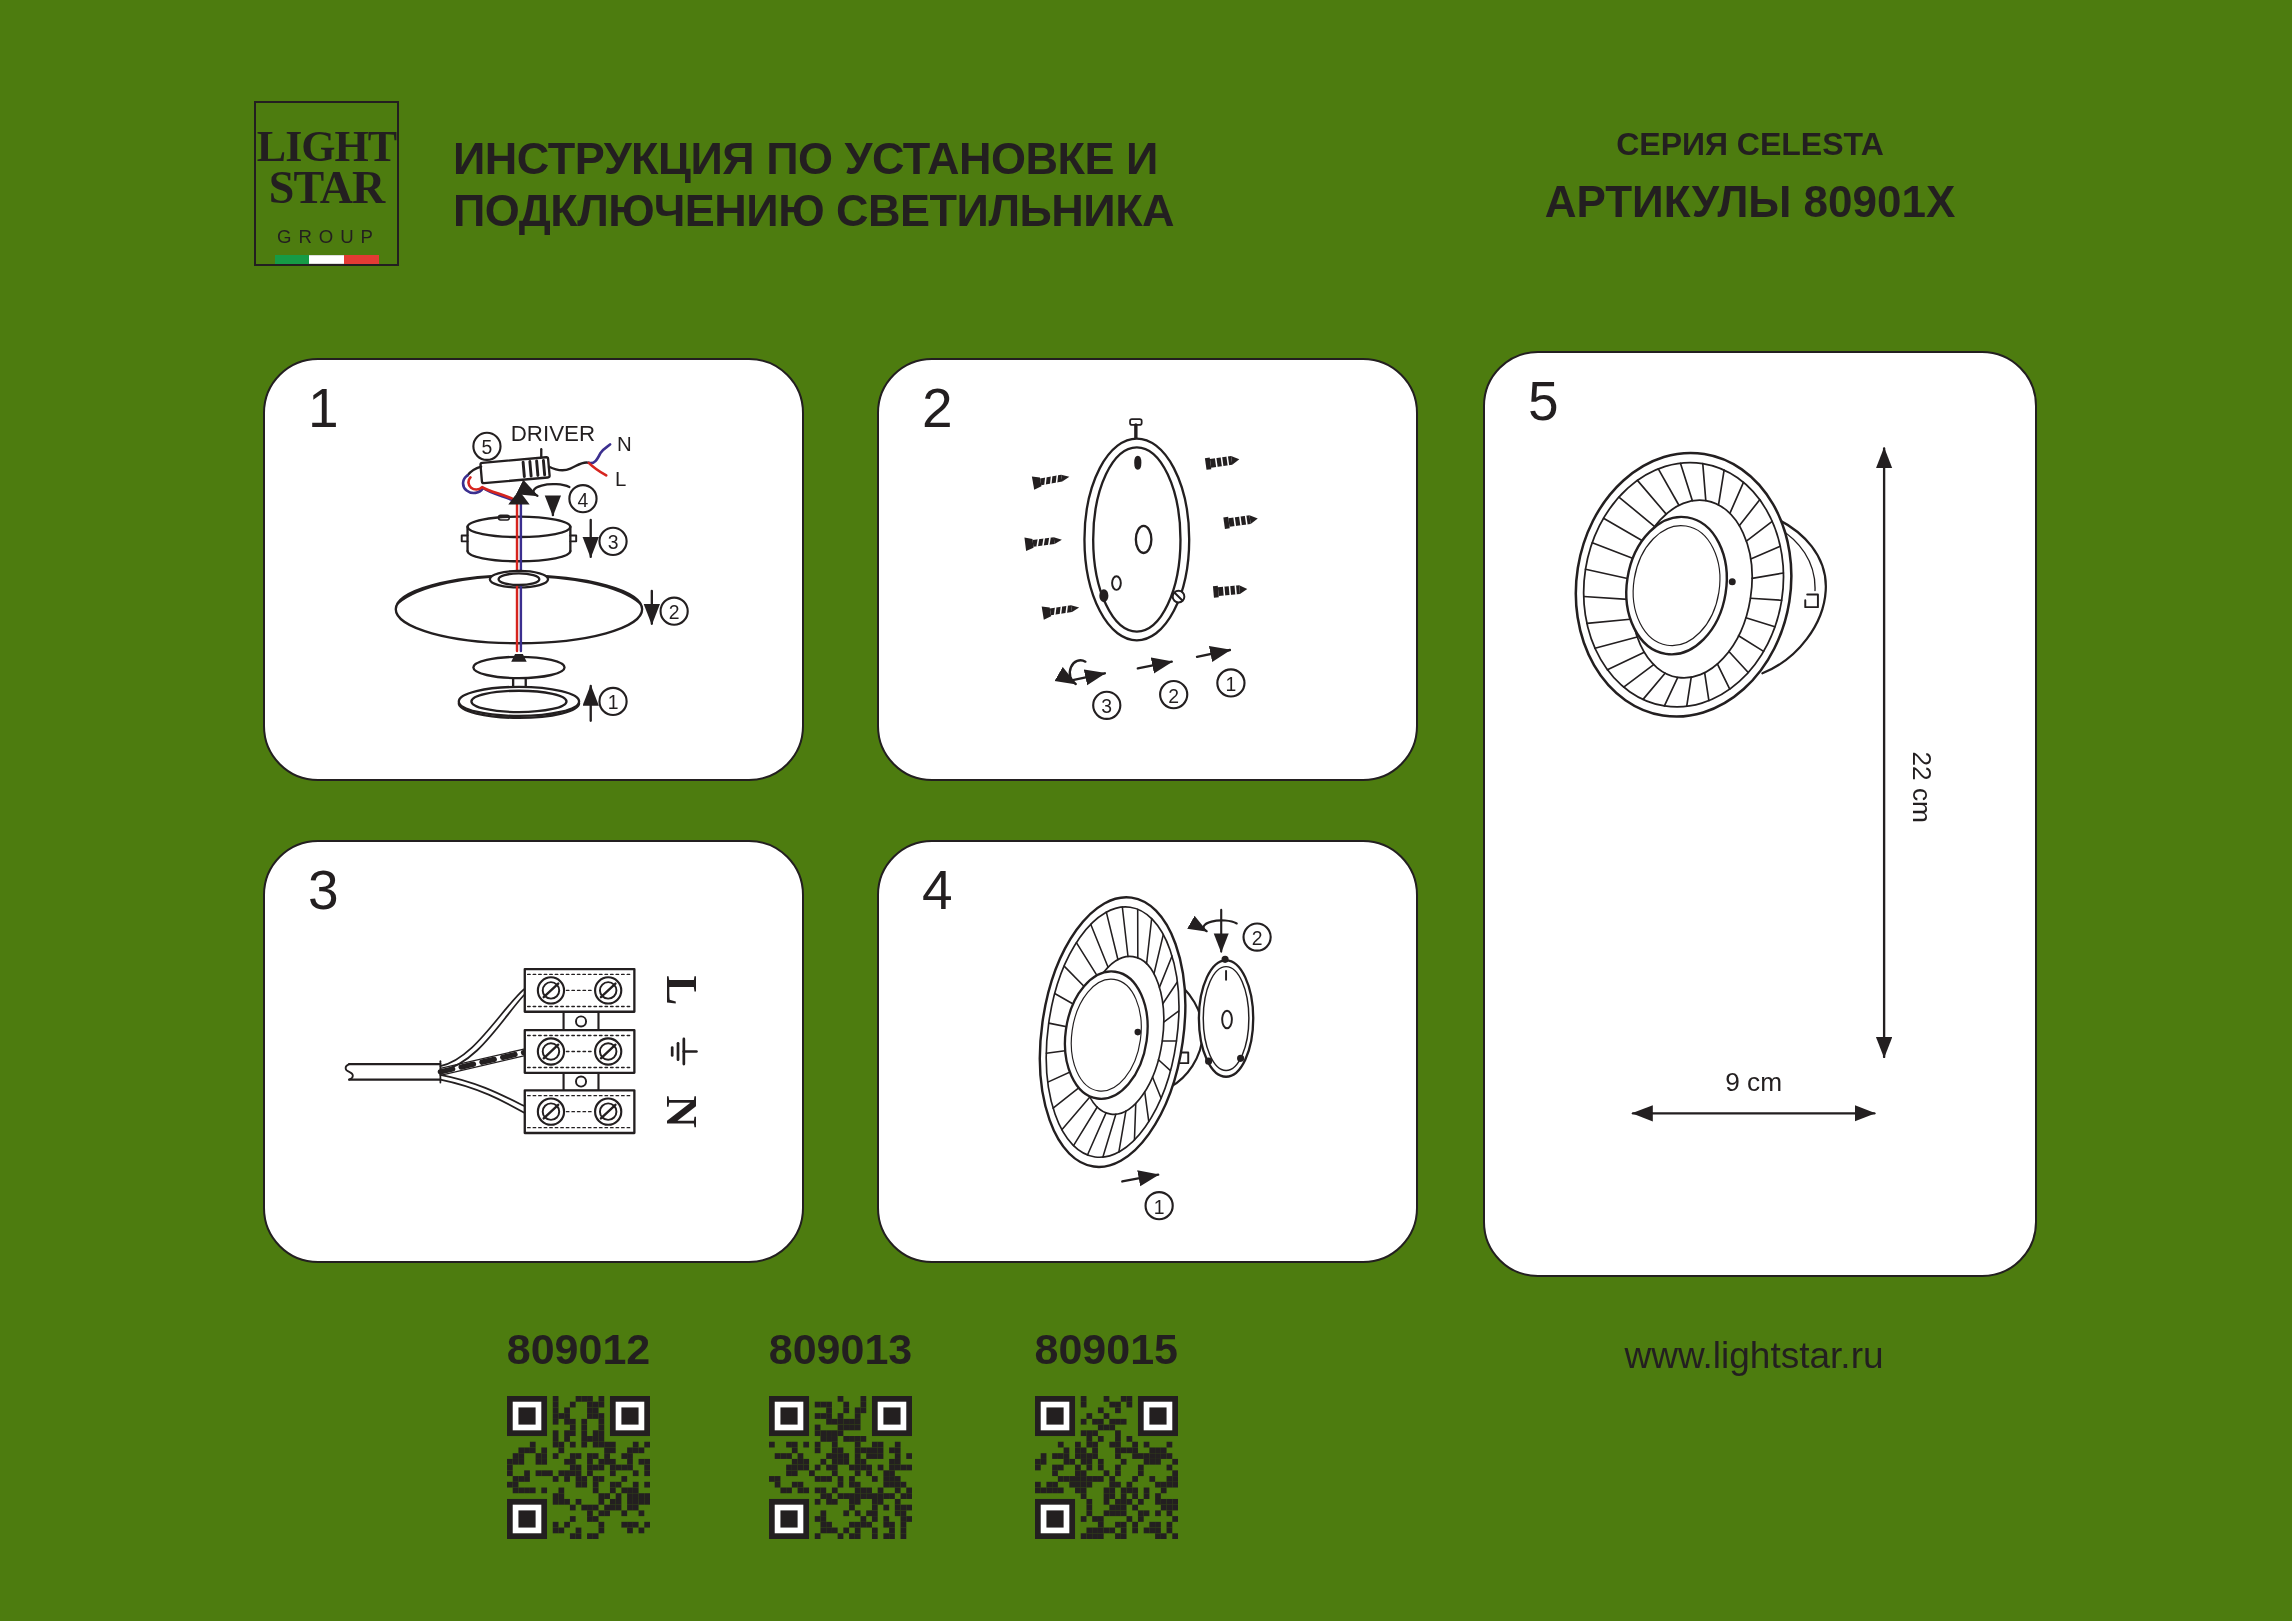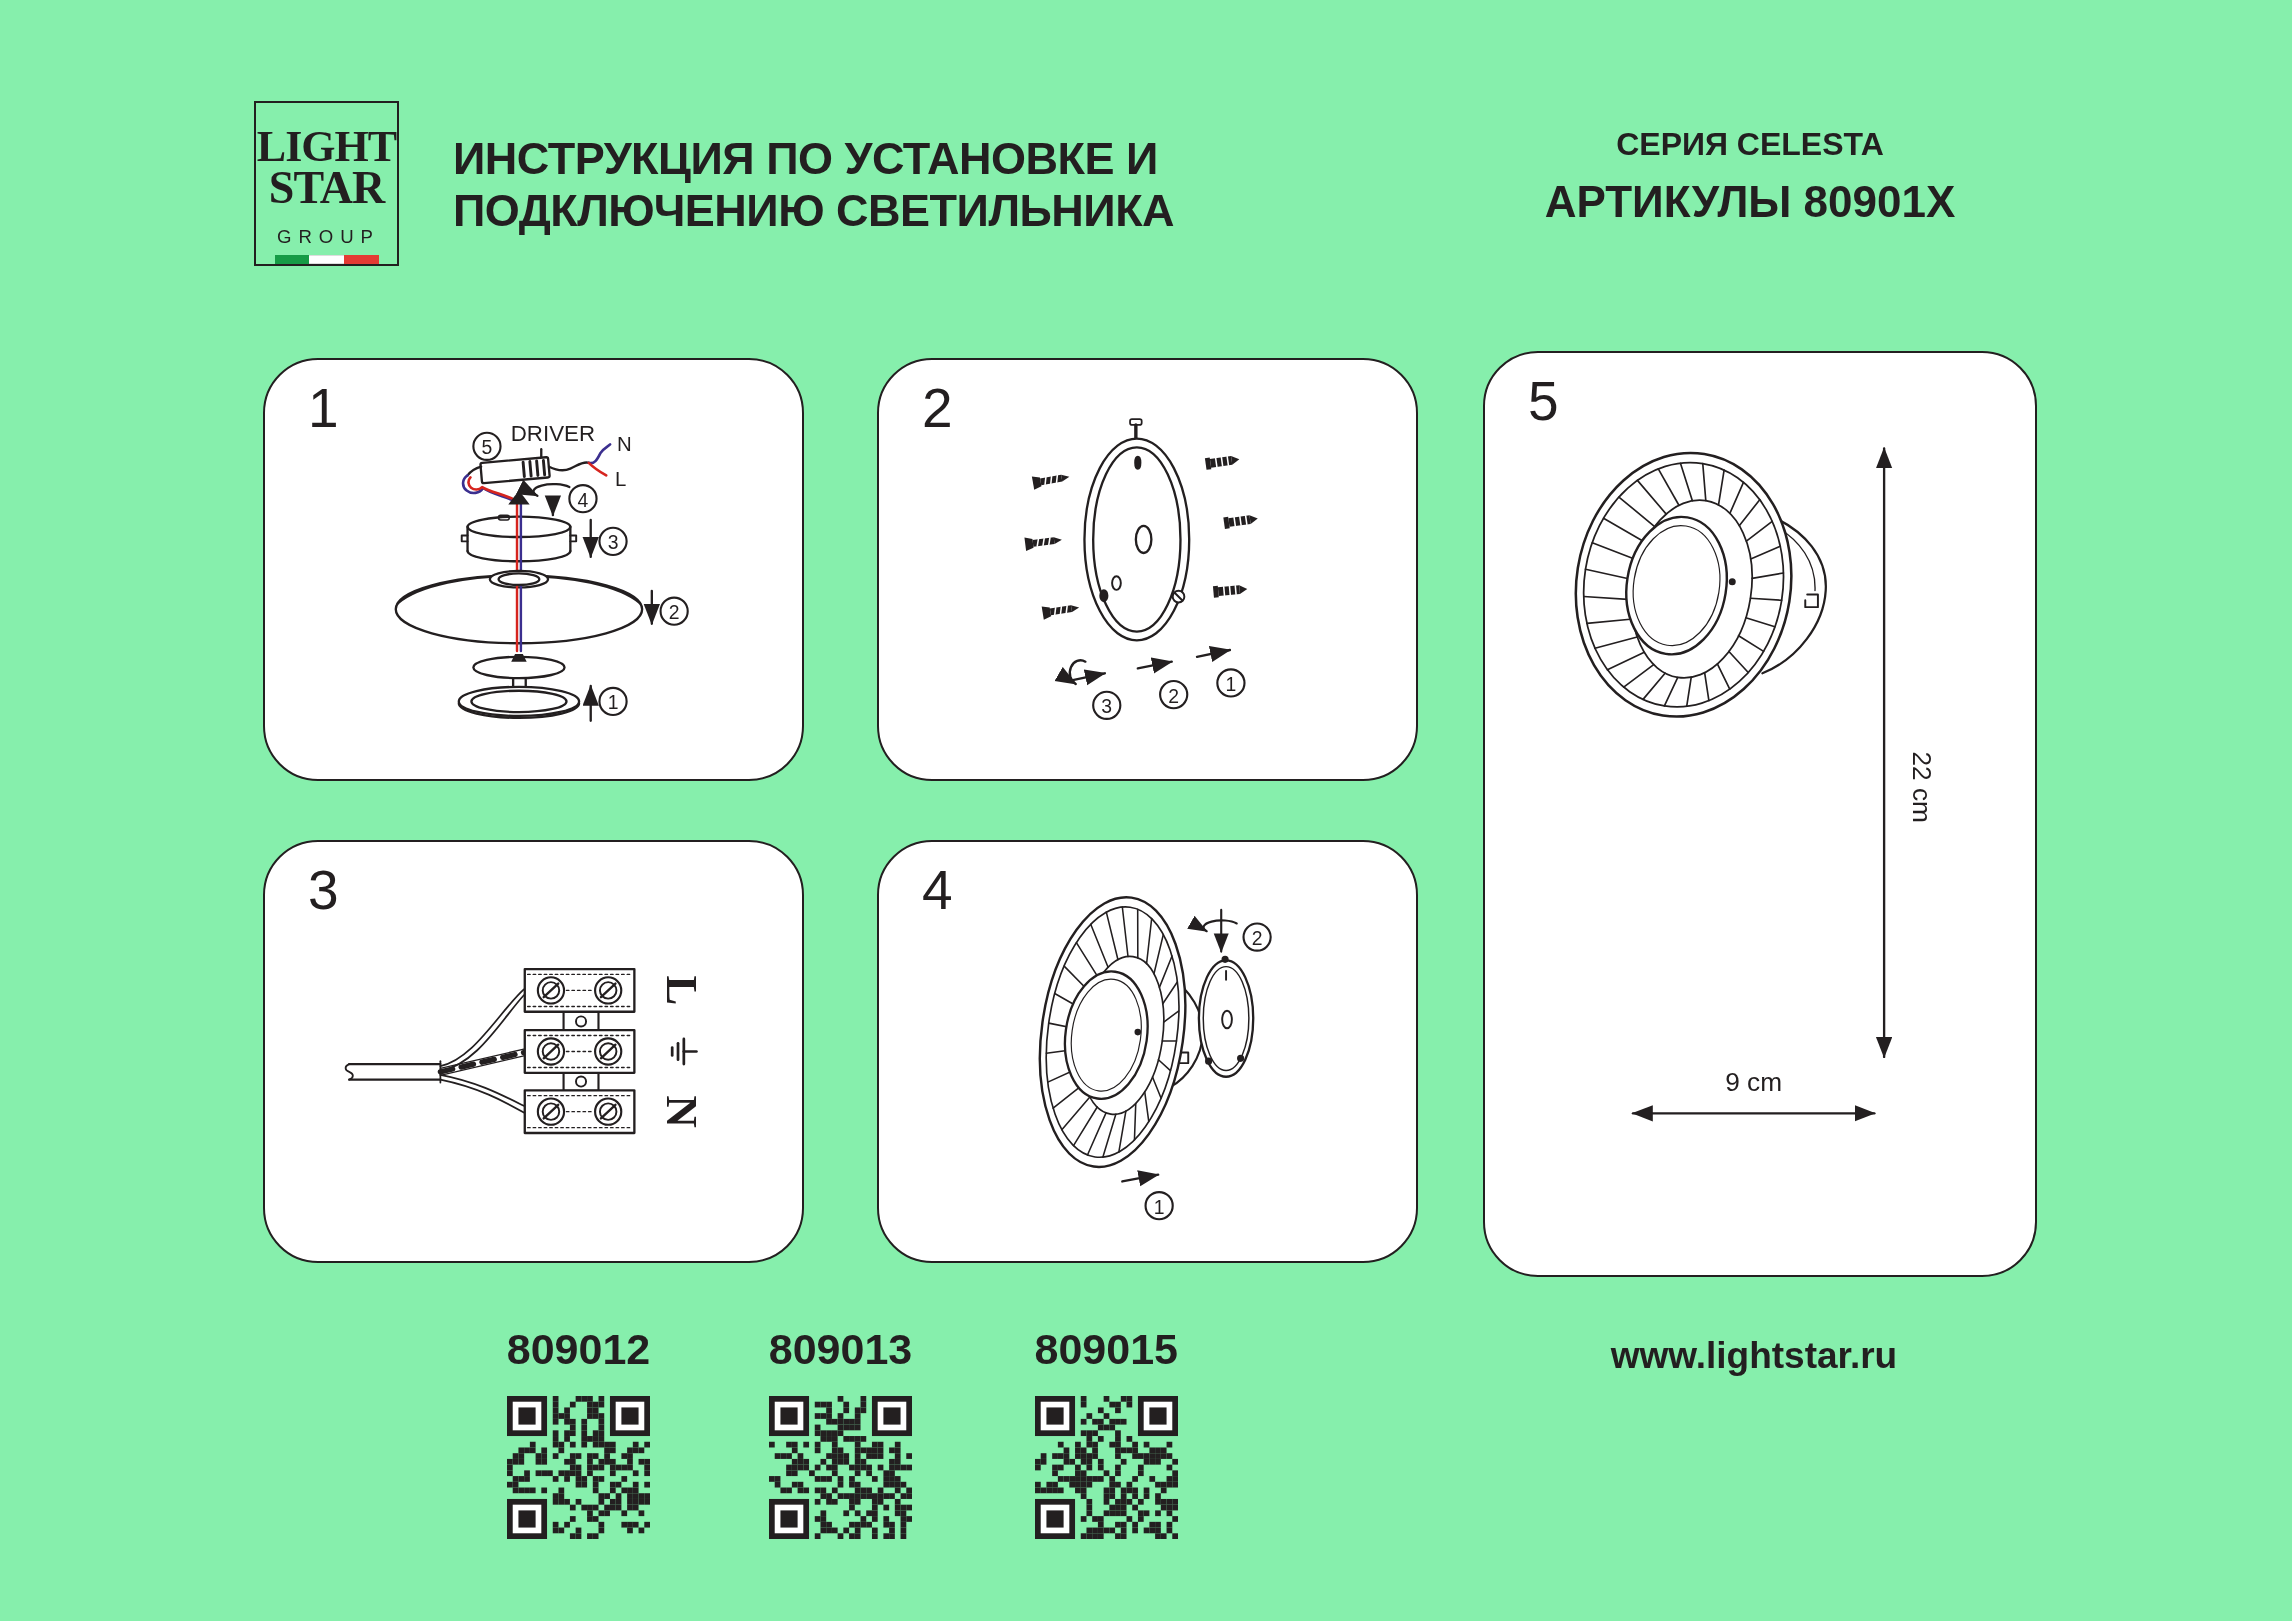--- a/index.html
+++ b/index.html
@@ -1,20 +1,20 @@
 <!DOCTYPE html>
 <html style="--line: #231f20; --wire-red: #d6251f; --wire-blue: #3b2f8f; --flag-green: #169b46; --flag-red: #e43b34;"><head>
 <meta charset="utf-8">
 <style>
   :root{
     --line:#231f20; --wire-red:#d6251f; --wire-blue:#3b2f8f;
     --flag-green:#169b46; --flag-red:#e43b34;
   }
   html,body{margin:0;padding:0;background:#fff;}
-  .page{position:relative;width:2293px;height:1621px;background:#86efac;overflow:hidden;
+  .page{position:relative;width:2293px;height:1621px;background:#4d7c0f;overflow:hidden;
         font-family:"Liberation Sans",sans-serif;color:var(--line);}
   
   .logo-box{position:absolute;left:254px;top:101px;width:145px;height:165px;
             border:2px solid var(--line);box-sizing:border-box;text-align:center;}
   .logo-light,.logo-star{font-family:"Liberation Serif",serif;font-weight:700;
             letter-spacing:-1px;line-height:.92;}
   .logo-light{font-size:44px;margin-top:23.5px;}
   .logo-star{font-size:46px;}
   .logo-group{font-size:18.6px;letter-spacing:6.9px;margin-top:17px;margin-left:3.9px;}
   .logo-flag{display:flex;width:104px;height:8.8px;margin:6.9px auto 0 auto;}
@@ -38,21 +38,21 @@
   .dlab{font-size:23px;fill:var(--line);text-anchor:middle;}
   .wlab{font-size:21px;fill:var(--line);}
   .slab{font-family:"Liberation Serif",serif;font-weight:700;font-size:46px;fill:var(--line);
         text-anchor:middle;dominant-baseline:central;}
   .dimt{font-size:27px;fill:var(--line);text-anchor:middle;}
   
   .qr-col{position:absolute;top:1325px;width:147px;text-align:center;}
   .code{font-size:43px;font-weight:700;}
   .qr{width:143px;height:143px;margin-top:21.6px;}
   .website{position:absolute;left:1556px;top:1335px;width:396px;text-align:center;
-           font-size:37px;font-weight:700;}
+           font-size:37px;font-weight:400;}
 </style>
 </head>
 <body>
 
 <div class="page">
 
   <div class="logo-box">
     <div class="logo-light">LIGHT</div>
     <div class="logo-star">STAR</div>
     <div class="logo-group">GROUP</div>

